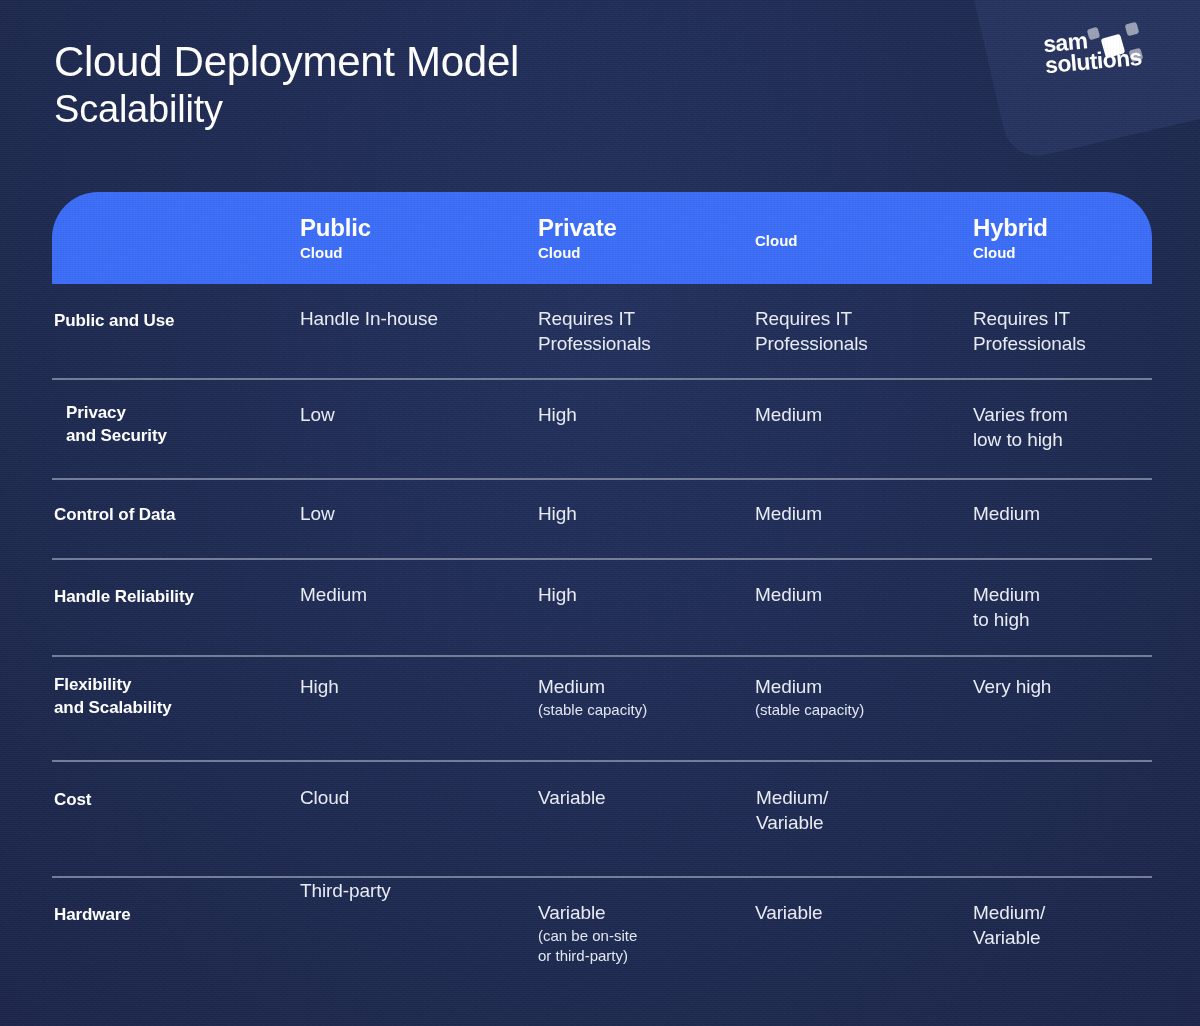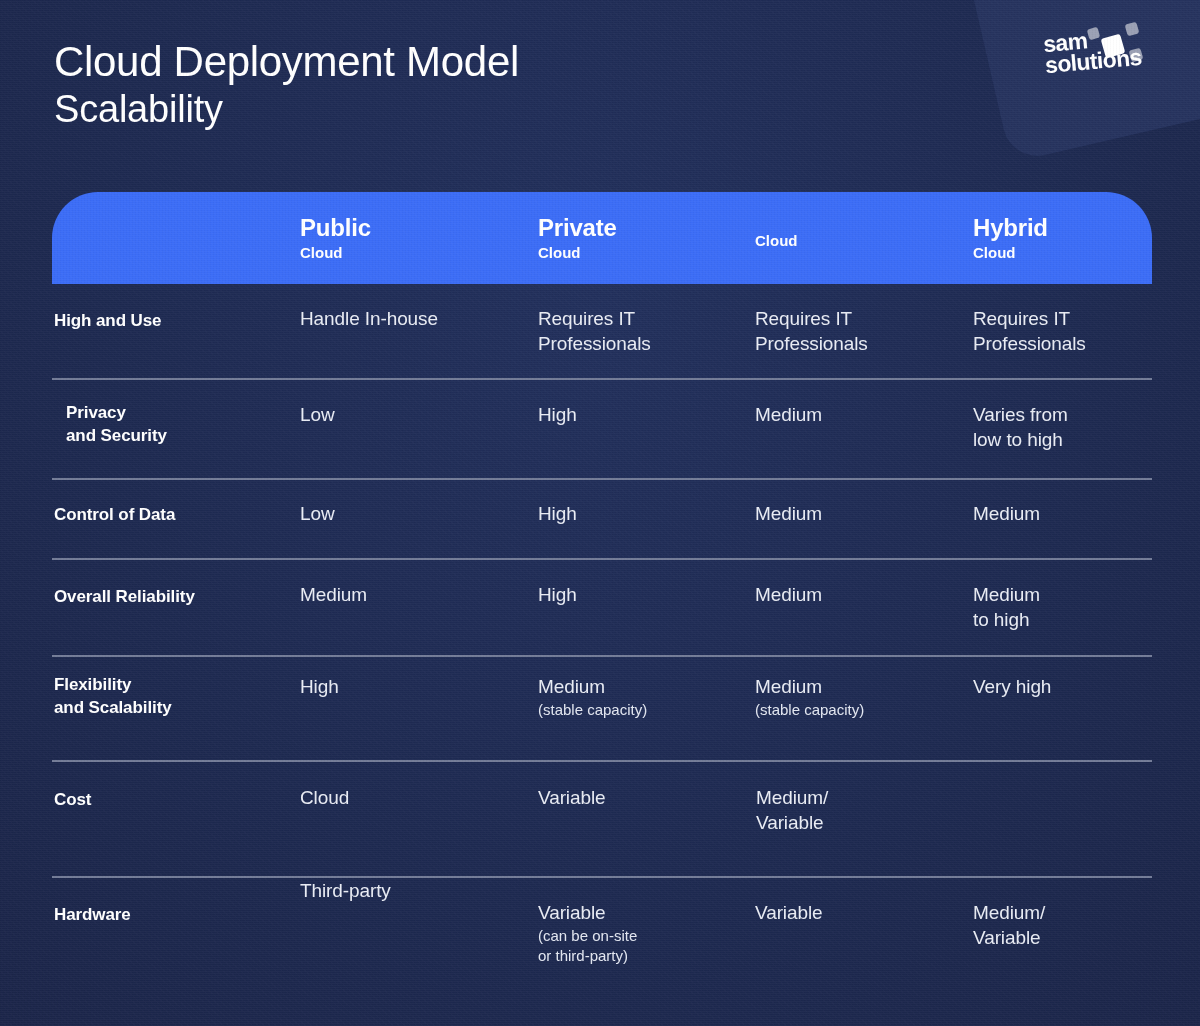--- a/index.html
+++ b/index.html
@@ -173,21 +173,21 @@
       </div>
       <div class="head-cell c3">
         <div class="head-title">Hybrid</div>
         <div class="head-sub">Cloud</div>
       </div>
     </div>
 
     <div id="rows">
         <div class="data-row" style="height: 96px; border-bottom-color: rgb(115, 124, 151);">
           <div class="cell c-label">
-            <div class="row-label" style="margin-top: 26px;">High and Use</div>
+            <div class="row-label" style="margin-top: 26px;">Public and Use</div>
           </div>
           <div class="cell c0">
             <div class="cell-value" style="margin-top: 22px; color: rgb(233, 236, 244);">Handle In-house</div>
           </div>
           <div class="cell c1">
             <div class="cell-value" style="margin-top: 22px; color: rgb(233, 236, 244);">Requires IT<br>Professionals</div>
           </div>
           <div class="cell c2">
             <div class="cell-value" style="margin-top: 22px; color: rgb(233, 236, 244);">Requires IT<br>Professionals</div>
           </div>
@@ -224,21 +224,21 @@
           </div>
           <div class="cell c2">
             <div class="cell-value" style="margin-top: 21px; color: rgb(233, 236, 244);">Medium</div>
           </div>
           <div class="cell c3">
             <div class="cell-value" style="margin-top: 21px; color: rgb(233, 236, 244);">Medium</div>
           </div>
         </div>
         <div class="data-row" style="height: 97px; border-bottom-color: rgb(115, 124, 151);">
           <div class="cell c-label">
-            <div class="row-label" style="margin-top: 26px;">Overall Reliability</div>
+            <div class="row-label" style="margin-top: 26px;">Handle Reliability</div>
           </div>
           <div class="cell c0">
             <div class="cell-value" style="margin-top: 22px; color: rgb(233, 236, 244);">Medium</div>
           </div>
           <div class="cell c1">
             <div class="cell-value" style="margin-top: 22px; color: rgb(233, 236, 244);">High</div>
           </div>
           <div class="cell c2">
             <div class="cell-value" style="margin-top: 22px; color: rgb(233, 236, 244);">Medium</div>
           </div>

